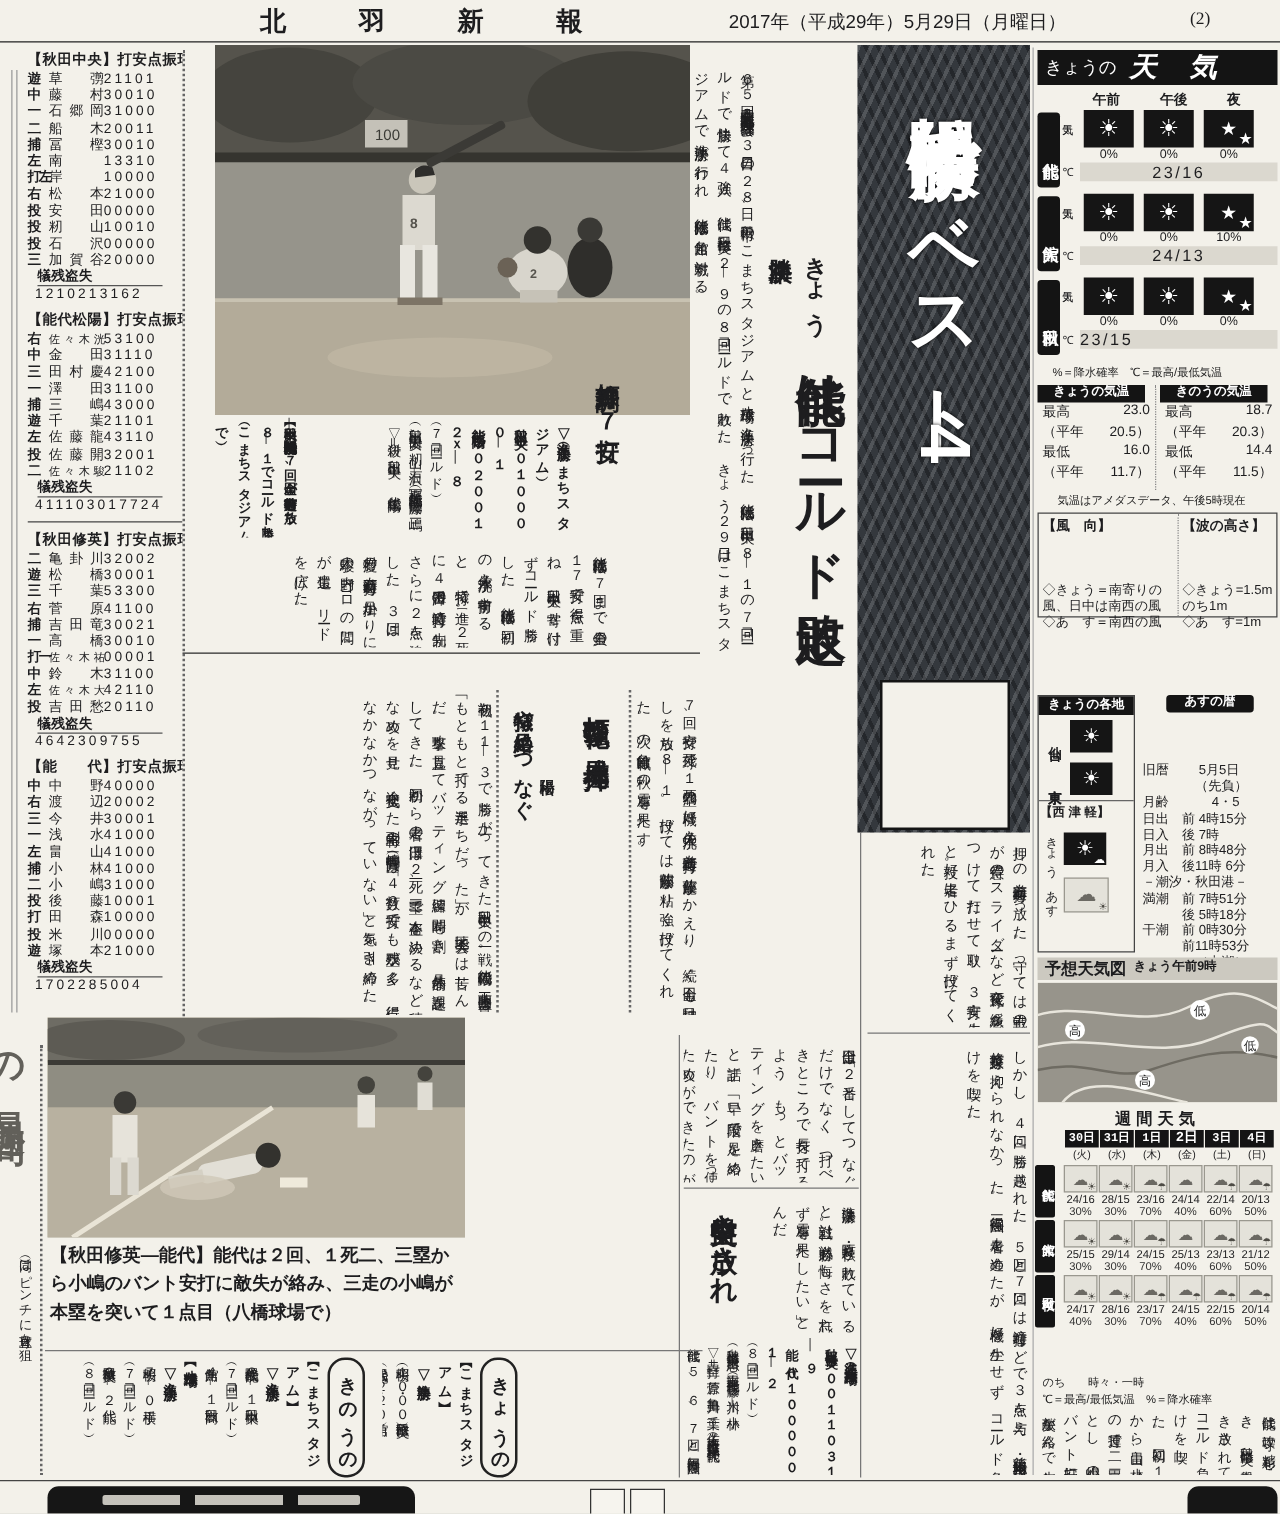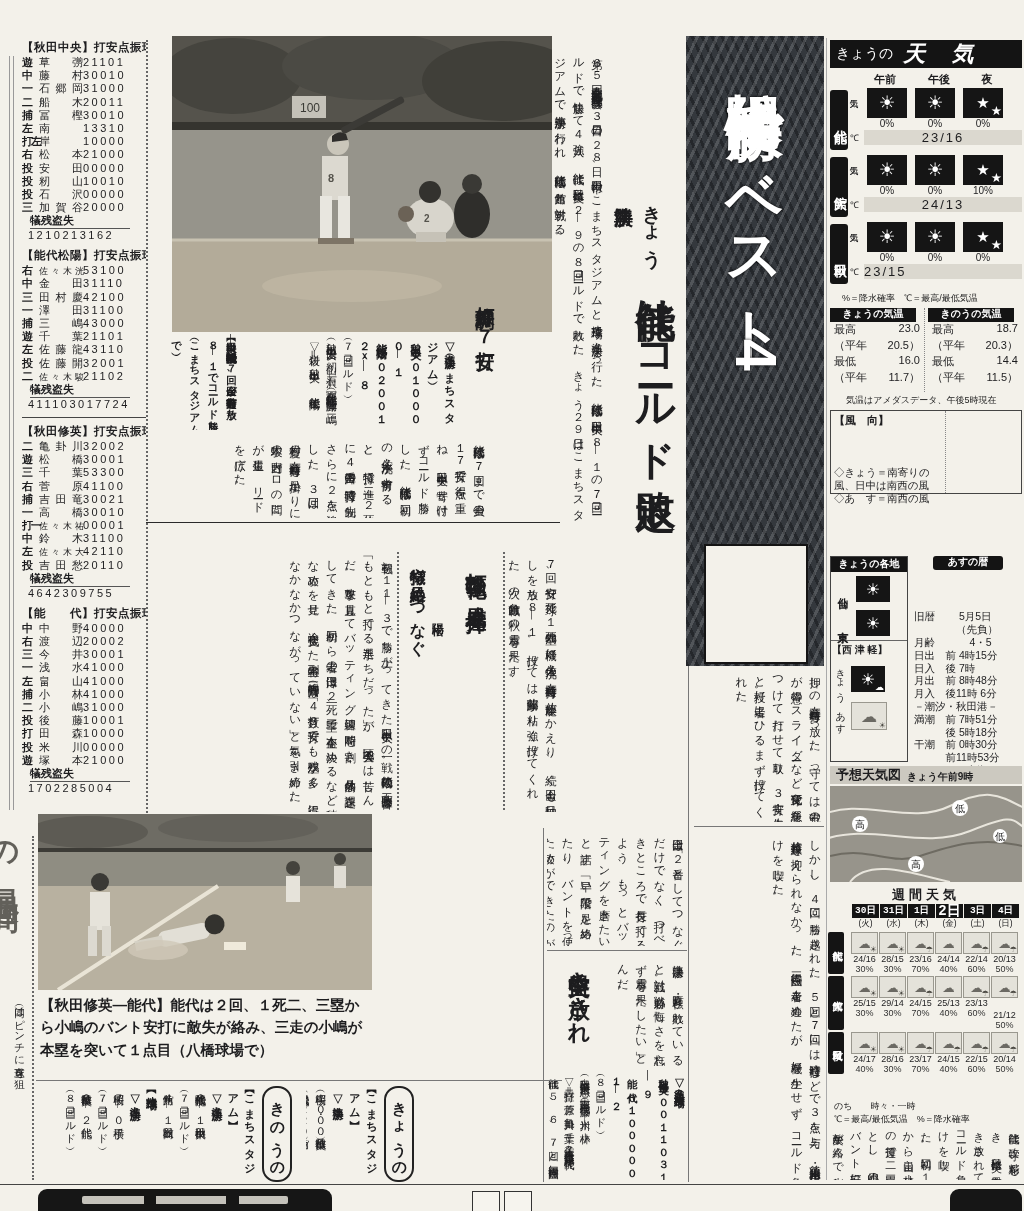--- a/index.html
+++ b/index.html
@@ -63,20 +63,25 @@
   
   .ad-dark{position:absolute;background:#161616;border-radius:9px 9px 0 0;}
   .ad-light{position:absolute;background:#f6f4ee;border:1.5px solid #333;}
   .ghost{color:#62605a;}
 </style>
 </head>
 <body>
 
 <div id="page">
 
+  <div id="masthead">
+    <div id="mast-title">北羽新報</div>
+    <div id="mast-date">2017年（平成29年）5月29日（月曜日）</div>
+    <div id="mast-page">(2)</div>
+  </div>
 
   <div class="abs v ghost" style="left:-10px;top:822px;width:34px;height:180px;font-size:30px;font-weight:bold;overflow:hidden;letter-spacing:8px;">の県週間</div>
   <div class="abs v" style="left:8px;top:1000px;width:18px;height:150px;font-size:10.5px;overflow:hidden;">（同）はピンチに直球を狙</div>
   <div class="dotted-v" style="left:32px;top:836px;height:344px;"></div>
   <div class="abs" style="left:9px;top:56px;width:3px;height:754px;border-left:1px solid #999;border-right:1px solid #999;"></div>
 
   <div id="boxscores" class="abs sans" style="left:22px;top:40px;width:124px;height:776px;overflow:hidden;">
       <div class="bs-table">
         <div class="bs-head">【秋田中央】打安点振球</div>
         <div class="bs-row">
@@ -613,20 +618,26 @@
   </div>
   <div class="abs wxnote" style="left:846px;top:394px;">気温はアメダスデータ、午後5時現在</div>
 
   <div class="abs boxed sans" style="left:830px;top:410px;width:190px;height:82px;display:flex;">
     <div style="width:108px;border-right:1px dotted #888;padding:2px 3px;">
       <div style="font-size:11px;font-weight:bold;">【風　向】</div>
       <div class="kv">
         
       <div>◇きょう＝南寄りの</div><div>風、日中は南西の風</div><div>◇あ　す＝南西の風</div></div>
     </div>
+    <div style="flex:1;padding:2px 3px;">
+      <div style="font-size:11px;font-weight:bold;">【波の高さ】</div>
+      <div class="kv">
+        
+      <div>◇きょう=1.5m</div><div>のち1m</div><div>◇あ　す=1m</div></div>
+    </div>
   </div>
 
 
   <div class="abs boxed sans" style="left:830px;top:556px;width:76px;height:204px;">
     <div class="chip" style="font-size:10px;height:15px;line-height:15px;">きょうの各地</div>
     <div id="kakuchi-rows">
         <div style="display: flex; align-items: center; gap: 6px; padding: 4px;">
           <span style="writing-mode: vertical-rl; font-size: 11px; font-weight: bold;">仙台</span>
           <span class="iconbox" style="width: 34px; height: 26px;">
             <span style="font-size: 16.12px;">☀</span>
@@ -655,21 +666,21 @@
         </div>
       </div>
   </div>
   <div class="abs sans" style="left:914px;top:556px;width:108px;height:204px;">
     <div class="chip" style="font-size:10px;height:14px;line-height:14px;width:70px;margin:0 auto;border-radius:3px;">あすの暦</div>
     <div class="kv" style="margin-top:2px;">
       
     <div>旧暦　　 5月5日</div><div>　　　　（先負）</div><div>月齢　　　 4・5</div><div>日出　前 4時15分</div><div>日入　後 7時</div><div>月出　前 8時48分</div><div>月入　後11時 6分</div><div>－潮汐・秋田港－</div><div>満潮　前 7時51分</div><div>　　　後 5時18分</div><div>干潮　前 0時30分</div><div>　　　前11時53分</div><div>　　　　（中潮）</div></div>
   </div>
 
-  <div class="abs sans" style="left:830px;top:766px;width:192px;height:18px;background:#ccc9c0;display:flex;align-items:flex-end;gap:6px;padding-left:6px;box-sizing:border-box;">
+  <div class="abs sans" style="left:830px;top:766px;width:192px;height:18px;background:#ccc9c0;display:flex;align-items:flex-start;gap:6px;padding-left:6px;box-sizing:border-box;">
     <span style="font-size:13px;font-weight:bold;">予想天気図</span>
     <span style="font-size:10px;font-weight:bold;">きょう午前9時</span>
   </div>
   <div class="abs" style="left:830px;top:786px;width:192px;height:96px;overflow:hidden;">
     <svg width="192" height="96" viewBox="0 0 192 96">
       <rect width="192" height="96" fill="#97948b"></rect>
       <path d="M0 70 C 40 60, 60 80, 90 70 S 150 50, 192 60" stroke="#6e6b62" fill="none" stroke-width="2"></path>
       <path d="M-10 30 C 30 10, 80 40, 120 20 S 170 10, 200 25" stroke="#e8e5dc" fill="none" stroke-width="2"></path>
       <path d="M-10 55 C 40 35, 90 65, 140 45 S 180 35, 200 45" stroke="#e8e5dc" fill="none" stroke-width="2"></path>
       <path d="M20 96 C 40 70, 90 90, 120 96" stroke="#e8e5dc" fill="none" stroke-width="2"></path>
@@ -685,21 +696,21 @@
   </div>
 
   <div class="abs sans" style="left:830px;top:886px;width:192px;height:16px;text-align:center;font-size:13px;font-weight:bold;letter-spacing:4px;">
     <span>週間天気</span>
   </div>
   <div id="weekly" class="abs sans" style="left:828px;top:904px;width:196px;height:196px;">
       <div style="display: flex; gap: 1px; margin-left: 24px;">
         <span class="chip" style="width: 27px; font-size: 9.5px; height: 14px; line-height: 14px;">30日</span>
         <span class="chip" style="width: 27px; font-size: 9.5px; height: 14px; line-height: 14px;">31日</span>
         <span class="chip" style="width: 27px; font-size: 9.5px; height: 14px; line-height: 14px;">1日</span>
-        <span class="chip" style="width: 27px; font-size: 14px; height: 14px; line-height: 14px;">2日</span>
+        <span class="chip" style="width: 27px; font-size: 11px; height: 14px; line-height: 14px;">2日</span>
         <span class="chip" style="width: 27px; font-size: 9.5px; height: 14px; line-height: 14px;">3日</span>
         <span class="chip" style="width: 27px; font-size: 9.5px; height: 14px; line-height: 14px;">4日</span>
       </div>
       <div style="display: flex; gap: 1px; margin-left: 24px;">
         <span style="width: 27px; font-size: 8.5px; text-align: center; height: 12px;">(火)</span>
         <span style="width: 27px; font-size: 8.5px; text-align: center; height: 12px;">(水)</span>
         <span style="width: 27px; font-size: 8.5px; text-align: center; height: 12px;">(木)</span>
         <span style="width: 27px; font-size: 8.5px; text-align: center; height: 12px;">(金)</span>
         <span style="width: 27px; font-size: 8.5px; text-align: center; height: 12px;">(土)</span>
         <span style="width: 27px; font-size: 8.5px; text-align: center; height: 12px;">(日)</span>
@@ -750,21 +761,21 @@
           <div style="width: 27px; text-align: center;"><span class="wk-icon" style="width: 25px; height: 20px;">
               <span style="font-size: 12.4px;">☁</span>
             </span><div style="font-size: 9px;">25/13</div><div style="font-size: 9px; color: rgb(51, 51, 51);">40%</div></div>
           <div style="width: 27px; text-align: center;"><span class="wk-icon" style="width: 25px; height: 20px;">
               <span style="font-size: 12.4px;">☁</span>
               <span class="sub">☂</span>
             </span><div style="font-size: 9px;">23/13</div><div style="font-size: 9px; color: rgb(51, 51, 51);">60%</div></div>
           <div style="width: 27px; text-align: center;"><span class="wk-icon" style="width: 25px; height: 20px;">
               <span style="font-size: 12.4px;">☁</span>
               <span class="sub">☂</span>
-            </span><div style="font-size: 9px; margin-top: 12px;">21/12</div><div style="font-size: 9px; color: rgb(51, 51, 51);">50%</div></div>
+            </span><div style="font-size: 9px;">21/12</div><div style="font-size: 9px; color: rgb(51, 51, 51);">50%</div></div>
         </div>
       </div>
       <div style="display: flex; align-items: stretch; margin-top: 2px;">
         <div class="chip" style="width: 16px; writing-mode: vertical-rl; font-size: 10px; display: flex; align-items: center; justify-content: center; border-radius: 2px;">秋田 ℃</div>
         <div style="display: flex; gap: 1px; margin-left: 7px;">
           <div style="width: 27px; text-align: center;"><span class="wk-icon" style="width: 25px; height: 20px;">
               <span style="font-size: 12.4px;">☁</span>
               <span class="sub">☀</span>
             </span><div style="font-size: 9px;">24/17</div><div style="font-size: 9px; color: rgb(51, 51, 51);">40%</div></div>
           <div style="width: 27px; text-align: center;"><span class="wk-icon" style="width: 25px; height: 20px;">

